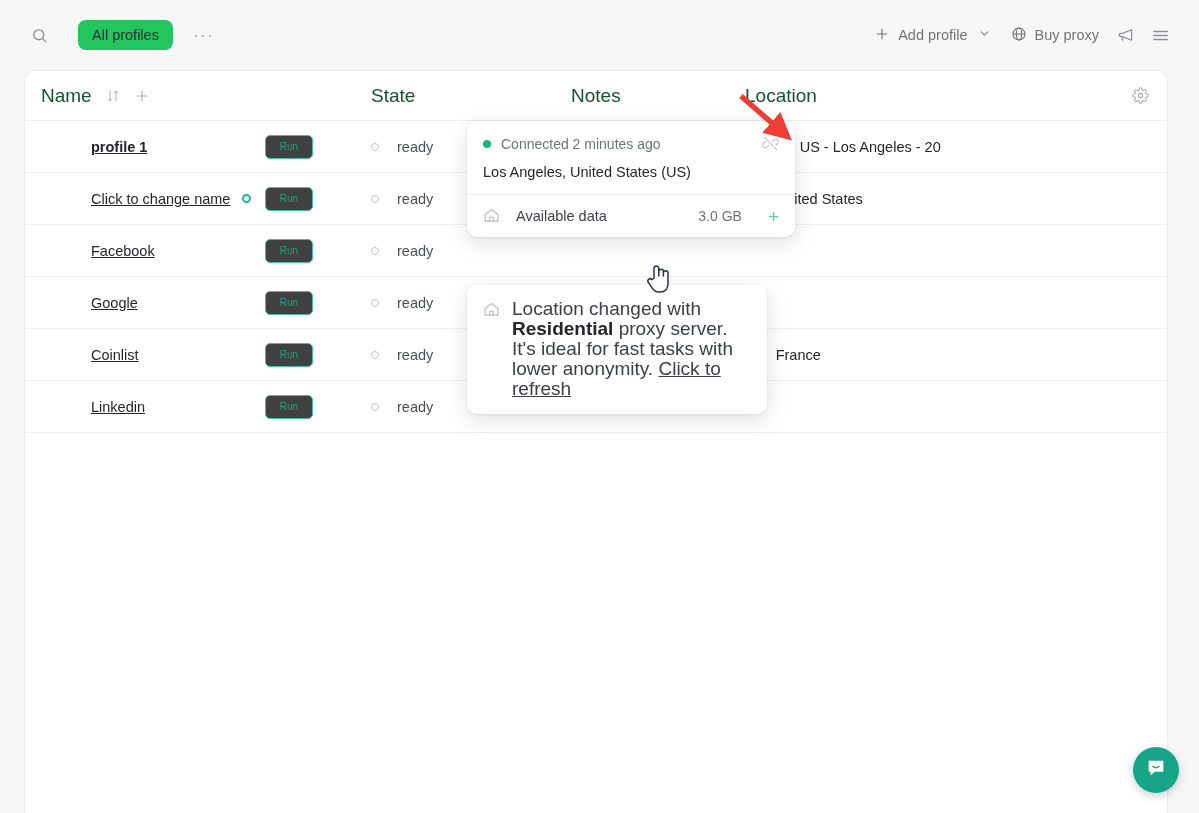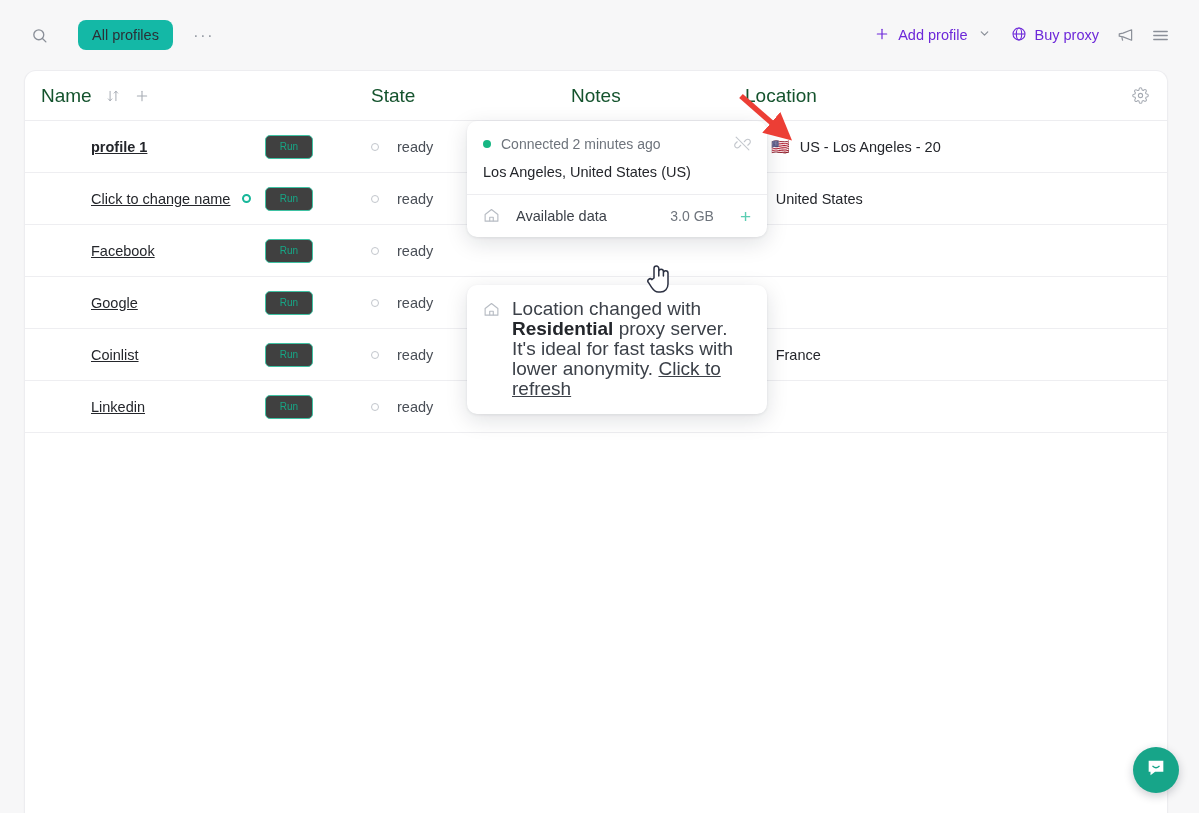--- a/index.html
+++ b/index.html
@@ -18,35 +18,35 @@
     display: flex; align-items: center; padding: 0 24px;
   }
   .tb-left { display: flex; align-items: center; gap: 8px; }
   .icon-btn {
     width: 30px; height: 30px; border-radius: 7px;
     display: flex; align-items: center; justify-content: center;
     color: #8a8f98; cursor: pointer;
   }
   .pill {
     height: 30px; padding: 0 14px; border-radius: 8px;
-    background: #14b8a6; color: #2b2f36; font-size: 14.5px;
+    background: #22c55e; color: #2b2f36; font-size: 14.5px;
     display: flex; align-items: center; cursor: pointer;
     margin-left: 16px;
     justify-content: flex-end;
   }
   .dots {
     color: #9aa0a8; font-size: 17px; letter-spacing: 1.4px;
     padding: 0 6px; cursor: pointer; line-height: 1; margin-left: 6px;
     user-select: none;
   }
   .tb-right { margin-left: auto; display: flex; align-items: center; gap: 4px; }
   .tb-action {
     display: flex; align-items: center; gap: 8px;
     height: 32px; padding: 0 8px; border-radius: 7px;
-    color: #6d28d9; font-size: 14.5px; cursor: pointer;
+    color: #737373; font-size: 14.5px; cursor: pointer;
   }
   .tb-action .chev { margin-left: 2px; color: #8a8f98; }
 
   
   .panel {
     position: absolute; left: 24px; top: 70px;
     width: 1144px; height: 743px;
     background: #ffffff;
     border-radius: 12px 12px 0 0;
     border: 1px solid #ededf0;
@@ -97,21 +97,21 @@
   .c-loc { flex: 1; display: flex; align-items: center; gap: 10px; font-size: 14.5px; color: #24262b; }
   .ring {
     width: 9px; height: 9px; border-radius: 50%;
     border: 2px solid #18b79a; display: inline-block;
   }
   .flag { font-size: 15px; line-height: 1; }
   .refresh-ic { color: #9aa0a8; display: flex; margin-right: -2px; cursor: pointer; }
 
   
   .popover {
-    position: absolute; left: 467px; top: 121px; width: 300px;
+    position: absolute; left: 467px; top: 121px; width: 328px;
     background: #fff; border-radius: 10px;
     box-shadow: 0 6px 22px rgba(16,24,40,.13), 0 1px 3px rgba(16,24,40,.08);
     overflow: hidden; z-index: 30;
   }
   .pop-top { padding: 14px 16px 14px 16px; }
   .pop-head { display: flex; align-items: center; gap: 10px; }
   .pop-dot { width: 8px; height: 8px; border-radius: 50%; background: #16b683; }
   .pop-status { color: #6e747c; font-size: 14px; }
   .unlink { margin-left: auto; color: #c3c7cd; cursor: pointer; display: flex; }
   .pop-line { margin-top: 12px; font-size: 14.5px; color: #24262b; }

